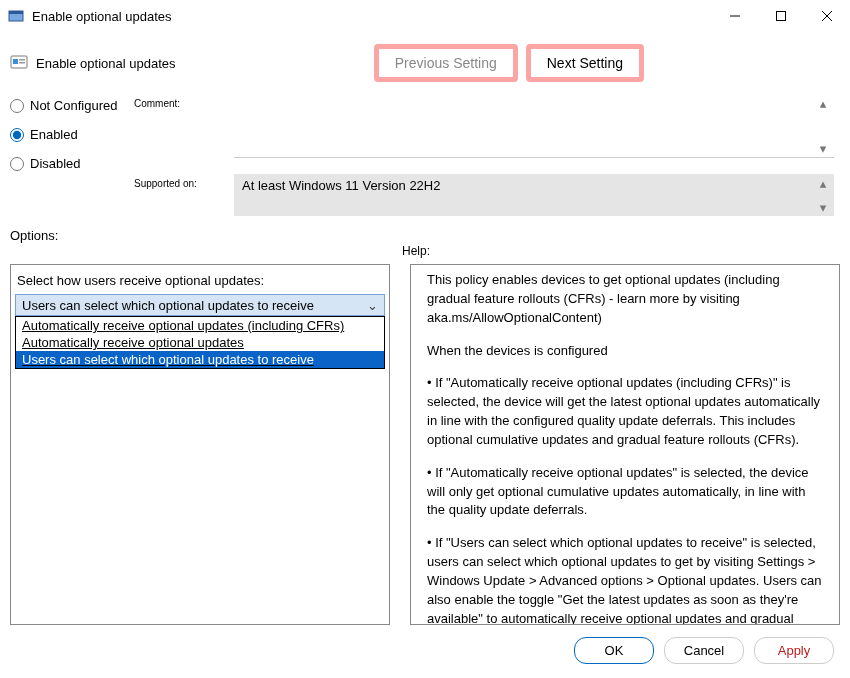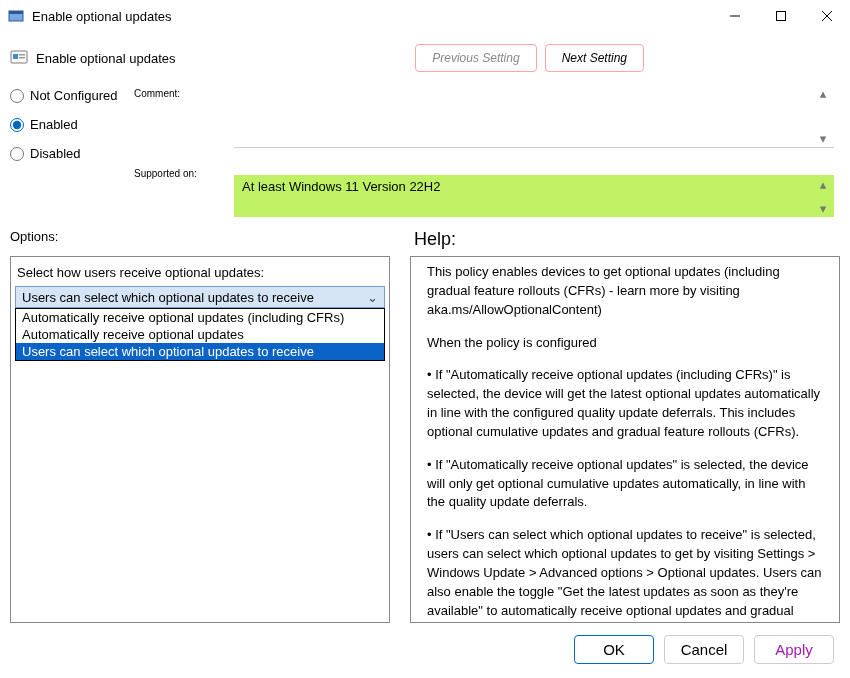--- a/index.html
+++ b/index.html
@@ -8,58 +8,58 @@
   .titlebar { height:32px; display:flex; align-items:center; padding:0 0 0 8px; }
   .titlebar .tb-icon { width:16px; height:16px; margin-right:8px; display:flex; align-items:center; justify-content:center;}
   .titlebar .tb-title { flex:1; font-size:13px; }
   .tb-controls { display:flex; height:100%; }
   .tb-btn { width:46px; height:32px; display:flex; align-items:center; justify-content:center; color:#000; }
 
   .subheader { display:flex; align-items:center; padding:12px 10px 8px 10px; justify-content:space-between; }
   .subheader-left { display:flex; align-items:center; gap:8px; }
   .subheader-left .sh-icon { width:18px; height:18px; display:flex; align-items:center; justify-content:center;}
   .subheader-right { display:flex; gap:8px; margin-right:196px; }
-  .nav-btn { border:1px solid #fca5a5; border-radius:4px; background:#fff; padding:6px 16px; font-size:12px;font-style:italic; }
+  .nav-btn { border:5px solid #fca5a5; border-radius:4px; background:#fff; padding:6px 16px; font-size:14px; }
   .nav-btn.disabled { color:#888; }
 
   .config-row { display:flex; padding:4px 10px 0 10px; }
   .radio-col { width:124px; padding-top:4px; }
   .radio-opt { display:flex; align-items:flex-end; gap:6px; margin-bottom:14px; font-size:13px;}
   .radio-opt input { margin:0; width:14px; height:14px; accent-color:#0067c0; }
   .fields-col { flex:1; display:flex; flex-direction:column; gap:16px; padding-right:6px;}
   .field-row { display:flex; align-items:flex-start; }
   .field-label { width:100px; text-align:left; font-size:10px; padding-top:4px;}
   .field-box { flex:1; position:relative; }
   .comment-box { border:1px solid #ccc; border-top:none; border-left:none; border-right:none; background:#fff; height:64px; position:relative;}
-  .supported-box { background:#bef264; height:42px; position:relative; border:none;margin-top:11px;}
+  .supported-box { background:#e5e5e5; height:42px; position:relative; border:none;}
   .supported-text { padding:4px 8px; color:#000; font-size:13px;}
   .scroll-arrows { position:absolute; right:2px; top:2px; bottom:2px; width:16px; display:flex; flex-direction:column; justify-content:space-between;}
   .sa-top, .sa-bottom { width:14px; height:14px; display:flex; align-items:center; justify-content:center; color:#777;}
 
-  .section-labels { display:flex; padding:12px 10px 6px 10px; gap:24px;}
+  .section-labels { display:flex; padding:12px 10px 6px 10px; gap:12px;}
   .sl-left { width:380px; font-size:13px; }
-  .sl-right { flex:1; font-size:18px; }
+  .sl-right { flex:1; font-size:12px;margin-top:16px; }
 
   .panels-row { display:flex; padding:0 10px; gap:20px; flex:1; min-height:0; margin-bottom:12px;}
   .panel { border:1px solid #888; background:#fff; padding:6px 4px; overflow:hidden; }
   .options-panel { width:380px; display:flex; flex-direction:column; }
   .options-label { padding:2px 2px 6px 2px; font-size:13px;}
   .select-wrap { position:relative;border-radius:10px; }
   .select-box { border:1px solid #7a9fd4; background:#d6e5f6; height:22px; display:flex; align-items:center; padding:0 6px; font-size:13px; justify-content:space-between;}
   .select-box .chev { color:#444; }
-  .dropdown { position:absolute; left:0; right:0; top:22px; border:1px solid #000; background:#fff; z-index:10;}
+  .dropdown { position:absolute; left:0; right:0; top:22px; border:1px solid #000; background:#fff; z-index:10;text-decoration:underline;}
   .dd-item { padding:1px 6px; font-size:13px; white-space:nowrap; }
   .dd-item.selected { background:#0a64c8; color:#fff; }
   .help-panel { flex:1; padding:6px 16px; font-size:13px; line-height:1.45; overflow:auto;}
   .help-panel p { margin:0 0 14px 0; }
 
   .footer { display:flex; justify-content:flex-end; gap:10px; padding:0 16px 14px 0;}
-  .footer-btn { border:1px solid #ccc; border-radius:4px; background:#fff; padding:5px 0; width:80px; font-size:15px; text-align:center;}
+  .footer-btn { border:1px solid #ccc; border-radius:12px; background:#fff; padding:5px 0; width:80px; font-size:13px; text-align:center;}
   .footer-btn.primary { border:1px solid #0067c0; color:#000; }
-  .footer-btn.disabled { color:#a21caf; }
+  .footer-btn.disabled { color:#b91c1c; }
 </style>
 </head>
 <body>
 
 <div class="window">
 
   <div class="titlebar">
     <span class="tb-icon">
       <svg width="16" height="16" viewBox="0 0 16 16">
           <rect x="1" y="3" width="14" height="10" fill="#7aa9e0" stroke="#2a5a9a"></rect>
@@ -162,21 +162,21 @@
         </div>
         <div class="dropdown">
           <div class="dd-item">Automatically receive optional updates (including CFRs)</div>
           <div class="dd-item">Automatically receive optional updates</div>
           <div class="dd-item selected">Users can select which optional updates to receive</div>
         </div>
       </div>
     </div>
     <div class="panel help-panel">
       <p>This policy enables devices to get optional updates (including gradual feature rollouts (CFRs) - learn more by visiting aka.ms/AllowOptionalContent)</p>
-      <p>When the policy is configured</p>
+      <p>When the devices is configured</p>
       <p>• If "Automatically receive optional updates (including CFRs)" is selected, the device will get the latest optional updates automatically in line with the configured quality update deferrals. This includes optional cumulative updates and gradual feature rollouts (CFRs).</p>
       <p>• If "Automatically receive optional updates" is selected, the device will only get optional cumulative updates automatically, in line with the quality update deferrals.</p>
       <p>• If "Users can select which optional updates to receive" is selected, users can select which optional updates to get by visiting Settings &gt; Windows Update &gt; Advanced options &gt; Optional updates. Users can also enable the toggle "Get the latest updates as soon as they're available" to automatically receive optional updates and gradual feature rollouts.</p>
     </div>
   </div>
 
   <div class="footer">
     <button class="footer-btn primary">OK</button>
     <button class="footer-btn">Cancel</button>
     <button class="footer-btn disabled">Apply</button>

